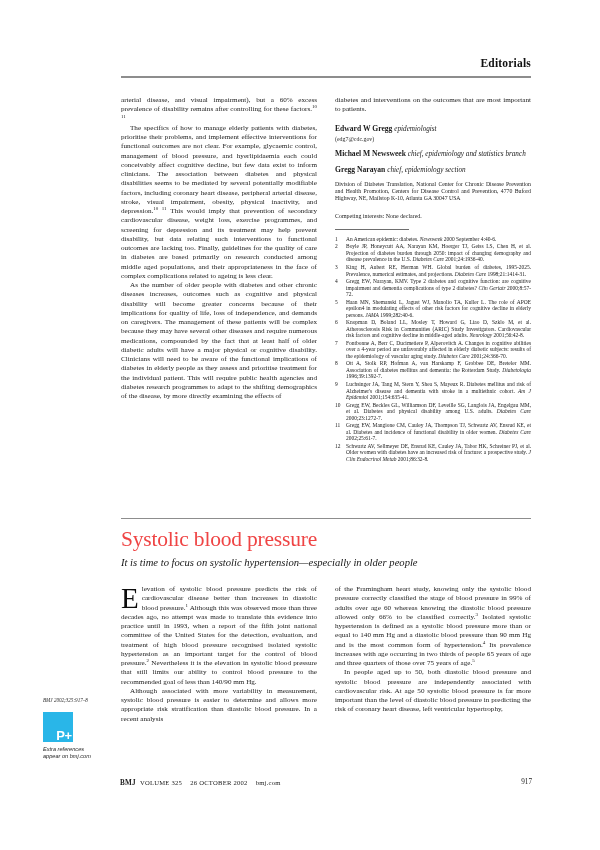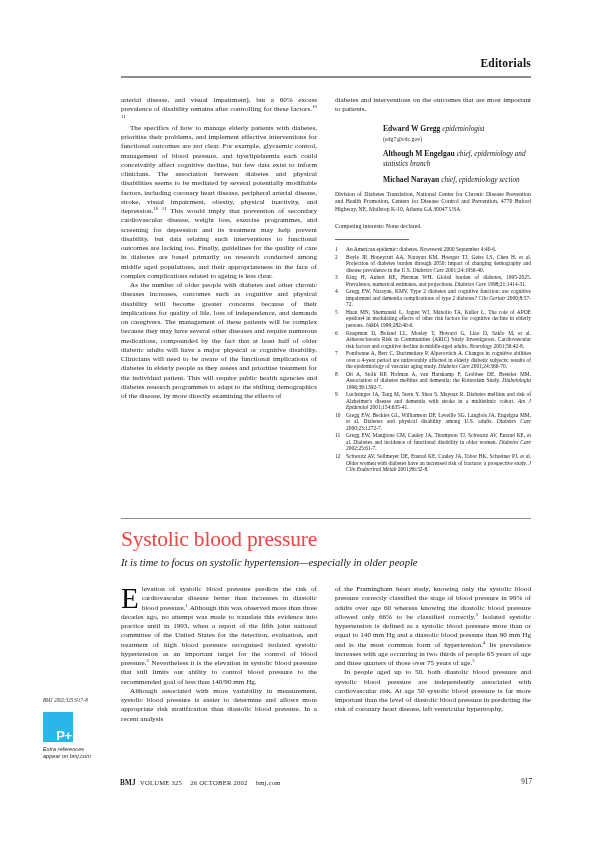--- a/index.html
+++ b/index.html
@@ -67,21 +67,21 @@
     -webkit-hyphens: auto;
   }
   p.body + p.body { text-indent: 9px; }
   .sup {
     font-size: 5px;
     vertical-align: super;
     line-height: 0;
   }
 
   
-  .authors { margin-top: 9px; margin-left: 48px; }
+  .authors { margin-top: 9px; }
   .auth-line {
     font-size: 7.6px;
     line-height: 10.2px;
     margin: 0 0 5.5px 0;
   }
   .auth-name { font-weight: bold; }
   .auth-role { font-style: italic; font-size: 7.2px; }
   .auth-email {
     font-size: 5.9px;
     line-height: 8px;
@@ -277,25 +277,25 @@
   <div class="col-right-top">
     <p class="body">diabetes and interventions on the outcomes that are most important to patients.</p>
 
     <div class="authors">
       <p class="auth-line">
         <span class="auth-name">Edward W Gregg</span>
         <span class="auth-role">epidemiologist</span>
       </p>
       <p class="auth-email">(edg7@cdc.gov)</p>
       <p class="auth-line">
-        <span class="auth-name">Although M Engelgau</span>
+        <span class="auth-name">Michael M Newsweek</span>
         <span class="auth-role">chief, epidemiology and statistics branch</span>
       </p>
       <p class="auth-line">
-        <span class="auth-name">Michael Narayan</span>
+        <span class="auth-name">Gregg Narayan</span>
         <span class="auth-role">chief, epidemiology section</span>
       </p>
     </div>
 
     <p class="affil">Division of Diabetes Translation, National Center for Chronic Disease Prevention and Health Promotion, Centers for Disease Control and Prevention, 4770 Buford Highway, NE, Mailstop K-10, Atlanta GA 30047 USA</p>
     <p class="compint">Competing interests: None declared.</p>
 
     <div class="refrule"></div>
     <ol class="refs">
         <li>An American epidemic: diabetes. <i>Newsweek</i> 2000 September 4:40-6.</li>

